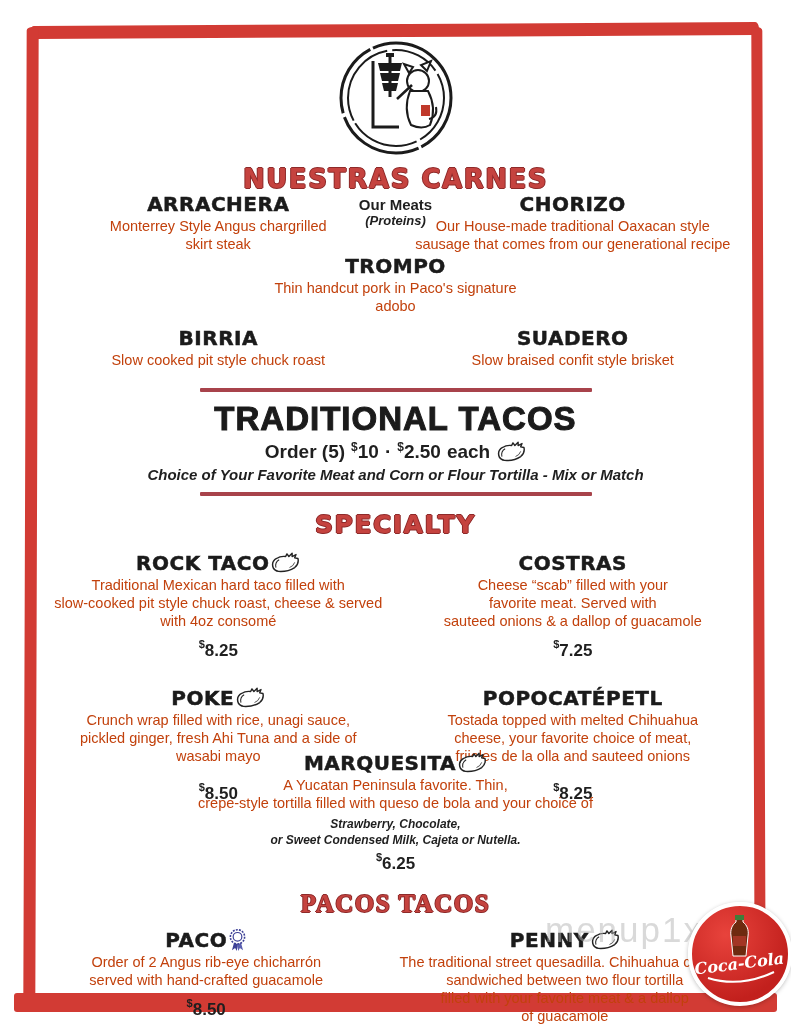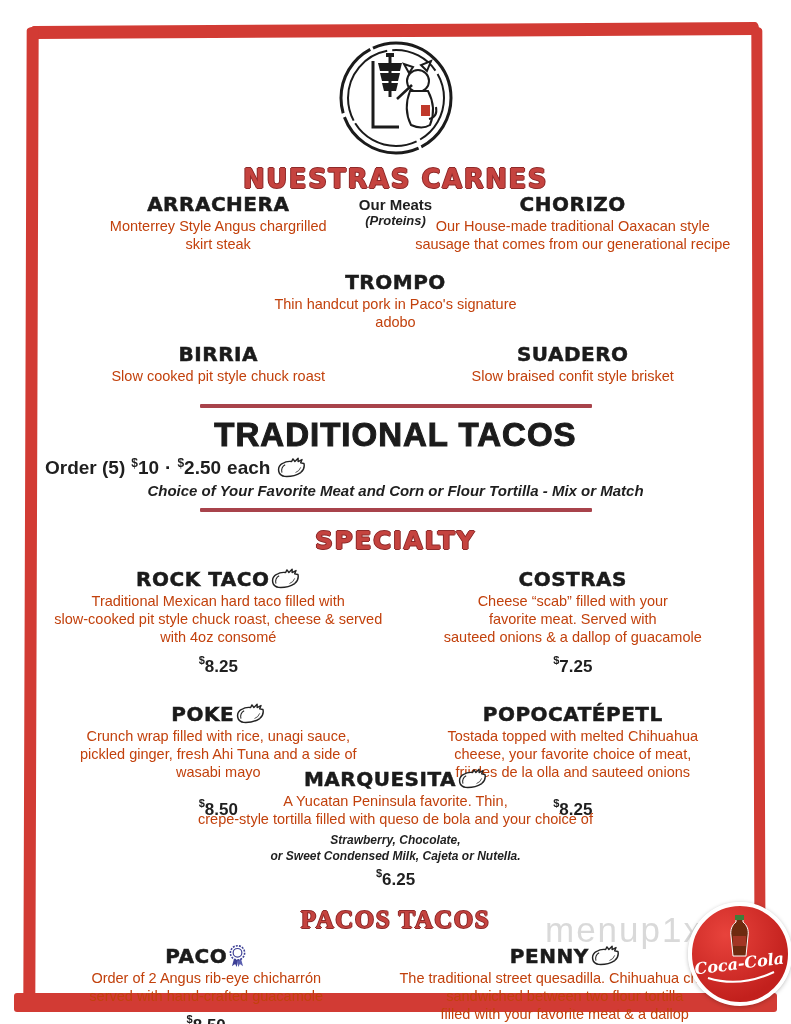--- a/index.html
+++ b/index.html
@@ -24,21 +24,21 @@
   .item-name{font-family:"DejaVu Sans",sans-serif;font-weight:bold;font-size:20px;color:#1b1b1b;
              letter-spacing:0.5px;-webkit-text-stroke:0.5px #1b1b1b;}
   .desc{font-size:14.5px;color:#c2410c;line-height:1.24;white-space:pre-line;margin-top:2px;}
   .price{font-weight:bold;font-size:17px;color:#1f1f1f;margin-top:8px;}
   .price sup{font-size:11px;position:relative;top:-1px;}
   .divider{height:4px;background:#a8434b;width:392px;margin:0 auto;border-radius:1px;}
   .two-col{display:grid;grid-template-columns:1fr 1fr;column-gap:8px;}
   .item-head{display:flex;justify-content:center;align-items:center;gap:1px;}
   .big-title{font-family:Liberation Sans, sans-serif;font-weight:bold;font-size:33px;color:#1b1b1b;
              letter-spacing:1px;-webkit-text-stroke:1px #1b1b1b;margin-top:8px;}
-  .order-line{font-weight:bold;font-size:19px;color:#1f1f1f;margin-top:2px;display:flex;justify-content:flex-start;align-items:center;gap:6px;}
+  .order-line{font-weight:bold;font-size:19px;color:#1f1f1f;margin-top:2px;display:flex;justify-content:center;align-items:center;gap:6px;}
   .order-line sup{font-size:12px;}
   .choice-line{font-weight:bold;font-style:italic;font-size:15px;color:#1f1f1f;margin-top:3px;}
   .toppings{font-weight:bold;font-style:italic;font-size:12px;color:#1f1f1f;line-height:1.3;margin-top:4px;}
   .taco-ic svg{display:inline-block;vertical-align:middle;}
   
   .watermark{position:absolute;left:545px;top:910px;z-index:3;font-size:35px;letter-spacing:2px;
              color:#b5b5b5;opacity:0.5;font-family:"Liberation Sans",sans-serif;}
   
   .coke{position:absolute;left:688px;top:902px;width:96px;height:96px;border-radius:50%;z-index:5;
         background:radial-gradient(circle at 35% 30%, #e8433c, #c2201d 72%);
@@ -118,21 +118,21 @@
           <div class="desc">Monterrey Style Angus chargrilled
 skirt steak</div>
         </div>
         <div>
           <div class="item-name">CHORIZO</div>
           <div class="desc">Our House-made traditional Oaxacan style
 sausage that comes from our generational recipe</div>
         </div>
       </div>
 
-      <div style="margin-top:16px;">
+      <div style="margin-top:0;">
         <div class="item-name">TROMPO</div>
         <div class="desc">Thin handcut pork in Paco's signature
 adobo</div>
       </div>
 
       <div class="two-col" style="margin-top:10px;">
         <div>
           <div class="item-name">BIRRIA</div>
           <div class="desc">Slow cooked pit style chuck roast</div>
         </div>

